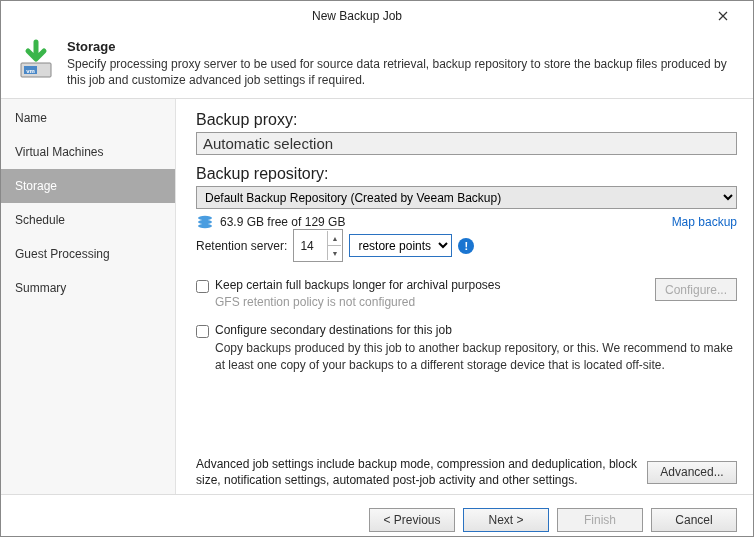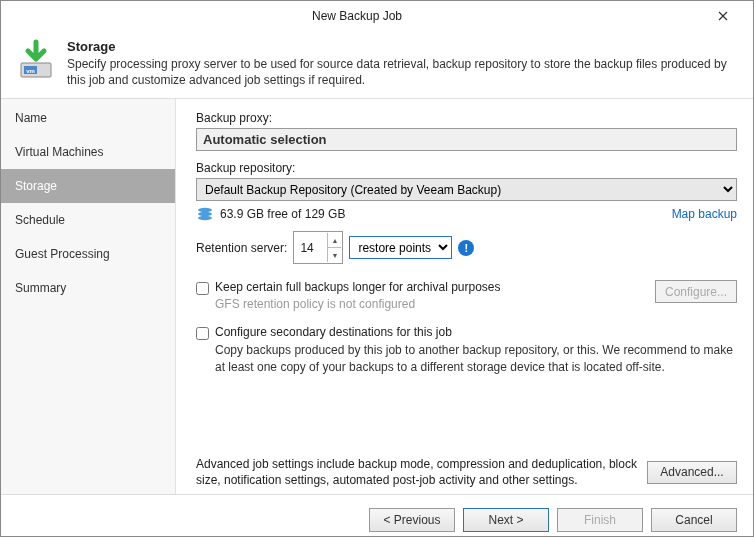--- a/index.html
+++ b/index.html
@@ -9,27 +9,27 @@
   .titlebar .close { width: 40px; height: 30px; display: flex; align-items: center; justify-content: center; font-size: 14px; }
   .header { display: flex; padding: 8px 14px 10px 14px; border-bottom: 1px solid #ddd; }
   .header .icon { width: 42px; height: 42px; margin-right: 10px; display:flex; align-items:center; justify-content:center;}
   .header .htxt h2 { font-size: 13px; font-weight: 600; margin-bottom: 2px; }
   .header .htxt p { font-size: 12px; color: #333; line-height: 1.35; }
   .body { display: flex; height: 395px; }
   .sidebar { width: 175px; background: #f7f7f7; border-right: 1px solid #e2e2e2; padding-top: 2px; }
   .sidebar .step { padding: 10px 14px; font-size: 12px; color: #333; cursor: default; }
   .sidebar .step.active { background: #a9a9a9; color: #fff; }
   .content { flex: 1; padding: 12px 16px 6px 20px; position: relative; }
-  .field-label { font-size: 12px; margin-bottom: 3px; }
+  .field-label { font-size: 16px; margin-bottom: 3px; }
   .row { display: flex; align-items: center; gap: 8px; margin-bottom: 10px; }
-  .textbox { flex: 1; height: 23px; border: 1px solid #999; background: #f0f0f0; padding: 0 6px; font-size: 13px; color: #333; display:flex; align-items:center;font-weight:bold; }
+  .textbox { flex: 1; height: 23px; border: 1px solid #999; background: #f0f0f0; padding: 0 6px; font-size: 15px; color: #333; display:flex; align-items:center; }
   .btn { min-width: 82px; height: 23px; border: 1px solid #999; background: linear-gradient(#f7f7f7,#e5e5e5); font-size: 12px; color: #333; cursor: pointer; }
   .btn:disabled, .btn.disabled { color: #aaa; background: #f2f2f2; cursor: default; }
   .select { flex: 1; height: 23px; border: 1px solid #999; background: #e8e8e8; font-size: 12px; padding: 0 4px; }
-  .freespace { display: flex; align-items: center; gap: 6px; margin-bottom: 10px; }
+  .freespace { display: flex; align-items: center; gap: 6px; }
   .disk-icon { width: 18px; height: 14px; display:inline-block; }
   .maplink { margin-left: auto; color: #1066c9; font-size: 12px; cursor: pointer; }
   .retrow { display: flex; align-items: center; gap: 6px; margin-bottom: 16px; }
   .numbox { width: 50px; height: 33px; border: 1px solid #999; display:flex; align-items:center; padding: 0 4px 0 6px; font-size: 12px; position:relative; }
   .numbox .spin { position:absolute; right:1px; top:1px; bottom:1px; width:14px; display:flex; flex-direction:column; }
   .numbox .spin div { flex:1; border-left:1px solid #bbb; display:flex; align-items:center; justify-content:center; font-size:7px; color:#555; }
   .numbox .spin div:first-child { border-bottom:1px solid #bbb;}
   .miniselect { height: 23px; border: 1px solid #2a72c1; background:#fff; font-size: 12px; padding: 2px 4px; }
   .info-icon { width:16px; height:16px; border-radius:50%; background:#1a75d1; color:#fff; font-weight:bold; font-size:11px; display:flex; align-items:center; justify-content:center; }
   .checkline { display:flex; align-items: flex-start; gap:6px; }

